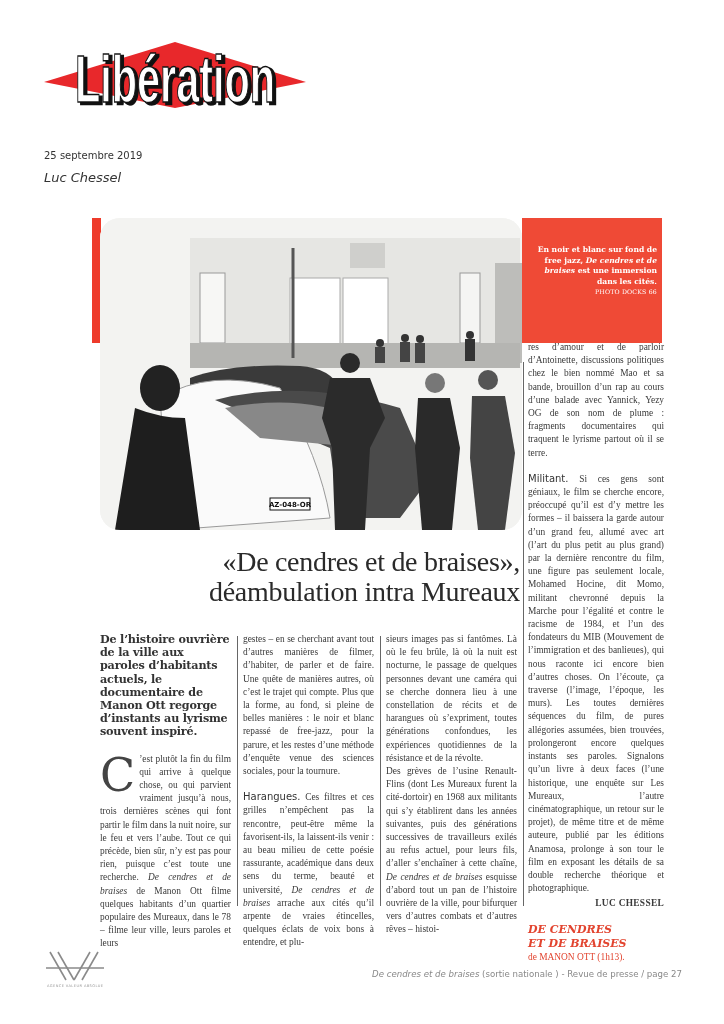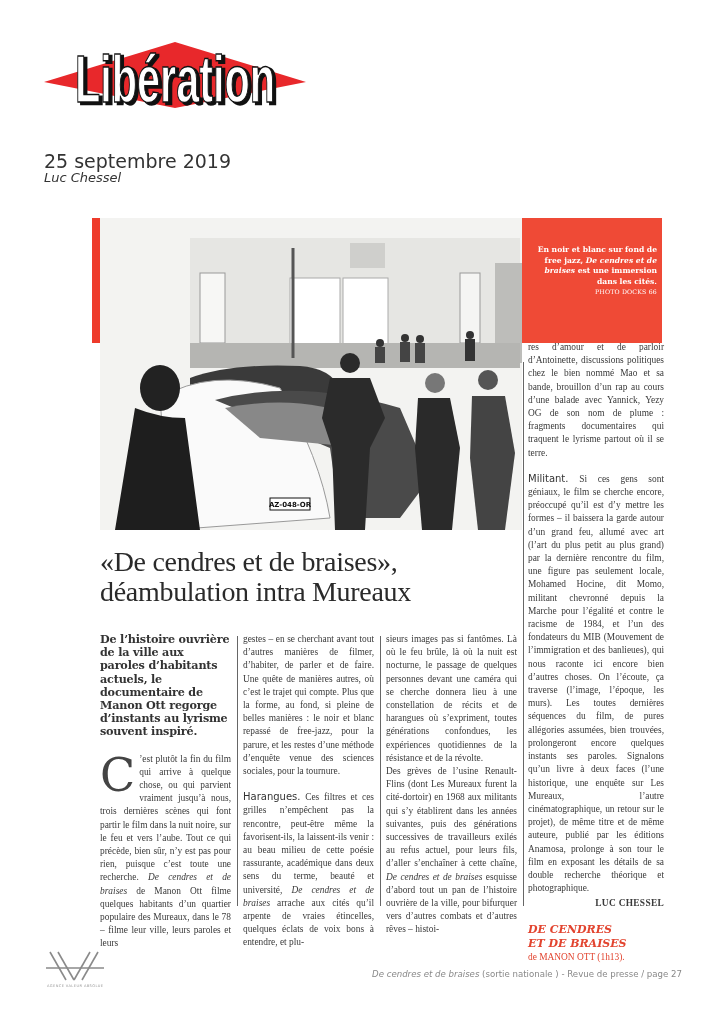--- a/index.html
+++ b/index.html
@@ -2,33 +2,33 @@
 <html><head>
 <meta charset="utf-8">
 <style>
   html, body { margin: 0; padding: 0; background: #ffffff; }
   body { width: 724px; height: 1024px; position: relative; overflow: hidden; font-family: "Liberation Serif", serif; color: #2a2a2a; }
 
   
   .logo { position: absolute; left: 44px; top: 42px; width: 262px; height: 66px; }
   .logo svg { width: 100%; height: 100%; display: block; }
 
-  .meta-date { position: absolute; left: 44px; top: 150px; font-family: "DejaVu Sans", sans-serif; font-size: 19px; color: #333; }
+  .meta-date { position: absolute; left: 44px; top: 150px; font-family: "DejaVu Sans", sans-serif; font-size: 10px; color: #333; }
   .meta-author { position: absolute; left: 44px; top: 170px; font-family: "DejaVu Sans", sans-serif; font-size: 13px; font-style: italic; color: #333; }
 
   
-  .photo { position: absolute; left: 100px; top: 218px; width: 422px; height: 312px; overflow: hidden; background: #f4f4f2; }
+  .photo { position: absolute; left: 100px; top: 218px; width: 422px; height: 312px; overflow: hidden; background: #f4f4f2; border-radius: 20px; }
   .red-bar-left { position: absolute; left: 92px; top: 218px; width: 9px; height: 125px; background: #ee3b2b; }
   .caption-box { position: absolute; left: 522px; top: 218px; width: 140px; height: 125px; background: #ef4a36; }
   .caption-text { position: absolute; left: 537px; top: 245px; width: 120px; font-family: "DejaVu Serif", serif; font-size: 7.6px; line-height: 10.5px; color: #ffffff; font-weight: bold; text-align: right; }
   .caption-text i { font-style: italic; }
   .caption-credit { display: block; font-weight: normal; font-size: 6.2px; letter-spacing: 0.2px; }
 
   
-  .headline { position: absolute; left: 100px; top: 547px; width: 420px; font-family: "Liberation Serif", serif; font-size: 28px; line-height: 30px; color: #2a2a2a; letter-spacing: -0.3px; }
+  .headline { position: absolute; left: 100px; top: 547px; width: 420px; font-family: "Liberation Serif", serif; font-size: 28px; line-height: 30px; color: #2a2a2a; letter-spacing: -0.3px; text-align: right; }
 
   
   .col { position: absolute; font-family: "Liberation Serif", serif; font-size: 9.4px; line-height: 13.2px; color: #3a3a3a; text-align: justify; hyphens: manual; }
   .col p { margin: 0; }
   .col1 { left: 100px; top: 633px; width: 131px; }
   .col2 { left: 243px; top: 633px; width: 131px; }
   .col3 { left: 386px; top: 633px; width: 131px; }
   .col4 { left: 528px; top: 341px; width: 136px; }
   .rule { position: absolute; width: 1px; background: #666; }
 

